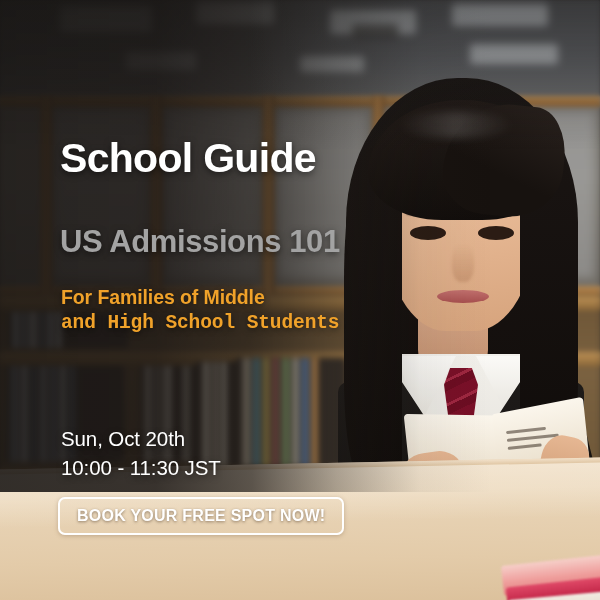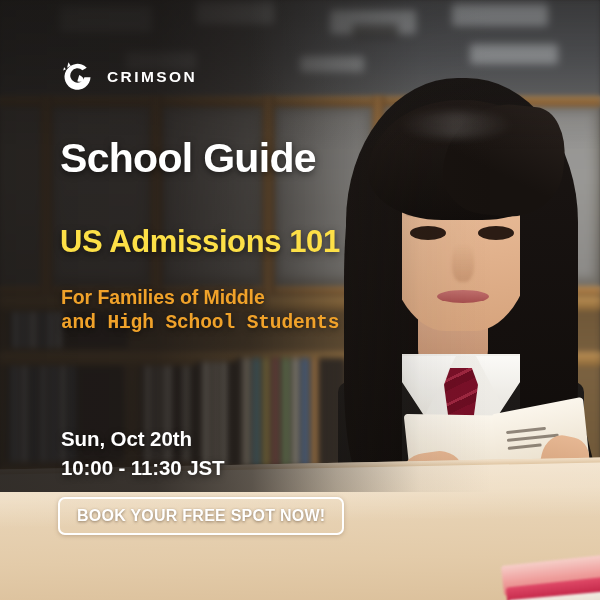--- a/index.html
+++ b/index.html
@@ -228,36 +228,36 @@
   .headline{
     position:absolute;left:60px;top:138px;
     color:#fff;font-weight:800;font-size:41px;line-height:.99;
     letter-spacing:-.7px;
     text-shadow:0 2px 7px rgba(0,0,0,.55);
   }
   .headline .l2{display:block;}
 
   .subhead{
     position:absolute;left:60px;top:226px;
-    color:#fde047;font-weight:800;font-size:31px;line-height:1;
+    color:#a3a3a3;font-weight:800;font-size:31px;line-height:1;
     letter-spacing:-.4px;
     text-shadow:0 2px 7px rgba(0,0,0,.55);
   }
 
   .audience{
     position:absolute;left:61px;top:285px;
     color:#f0a22a;font-weight:800;font-size:19.5px;line-height:1.33;
     letter-spacing:-.1px;
     text-shadow:0 2px 6px rgba(0,0,0,.55);
   }
   .audience .l2{display:block;font-family:Liberation Mono, monospace;}
 
   .when{
     position:absolute;left:61px;top:424px;
-    color:#fff;font-weight:700;font-size:20.5px;line-height:1.42;
+    color:#fff;font-weight:400;font-size:20.5px;line-height:1.42;
     letter-spacing:-.1px;
     text-shadow:0 2px 6px rgba(0,0,0,.6);
   }
   .when .l2{display:block;text-align:right;}
 
   .cta{
     position:absolute;left:58px;top:497px;
     display:inline-flex;align-items:center;justify-content:center;
     height:34px;padding:0 17px;
     border:2.5px solid #fff;border-radius:7px;
@@ -396,30 +396,20 @@
         <div class="bk bk3"></div>
       </div>
     </div>
 
     <div class="shade-left"></div>
     <div class="shade-top"></div>
   </div>
 
   <div class="content">
 
-    <div class="logo">
-      <svg class="logo-mark" viewBox="0 0 48 48">
-        <path d="M34.5 12.8A15.6 15.6 0 1 0 39 24.2h-7.3a8.6 8.6 0 1 1-2.4-8.2z" fill="#ffffff"></path>
-        <path d="M25.5 21.5c3.2 1.2 5.2 3.6 5.6 6.9-2.3 1.6-5.3 1.9-7.9.6l2.3-7.5z" fill="#ffffff"></path>
-        <path d="M12.6 6.4l2.6 4.2-4.3 2.2 1.2-4.6z" fill="#ffffff"></path>
-        <path d="M7.4 12.2l2.0 2.6-3.1 1.3 0.8-3.3z" fill="#ffffff"></path>
-        <path d="M15.0 14.6l1.5 2.2-2.6 1.1z" fill="#ffffff"></path>
-      </svg>
-      <span class="logo-word">CRIMSON</span>
-    </div>
 
     <div class="headline">
       <span>School Guide</span>
     </div>
 
     <div class="subhead">US Admissions 101</div>
 
     <div class="audience">
       <span>For Families of Middle</span>
       <span class="l2">and High School Students</span>

